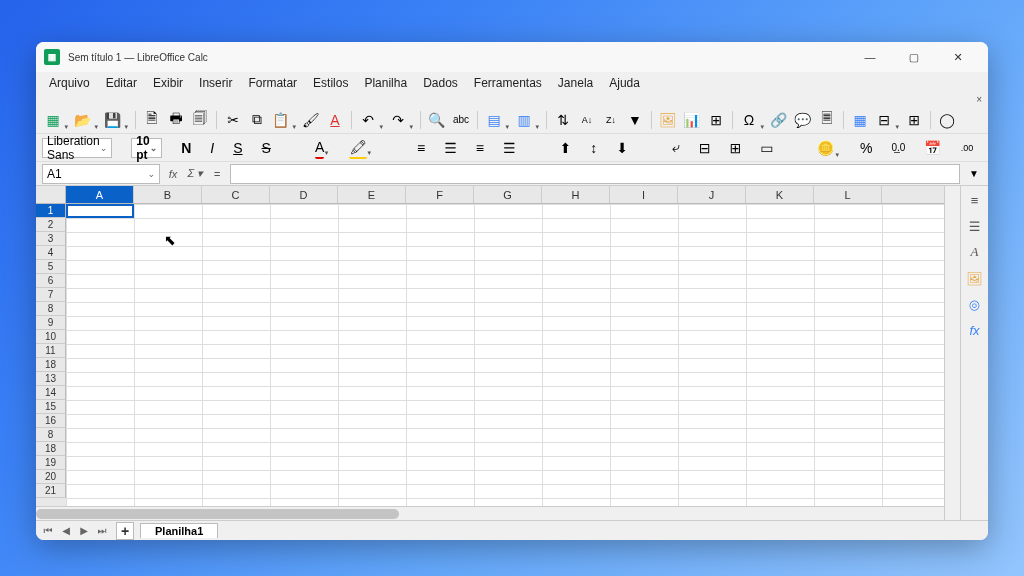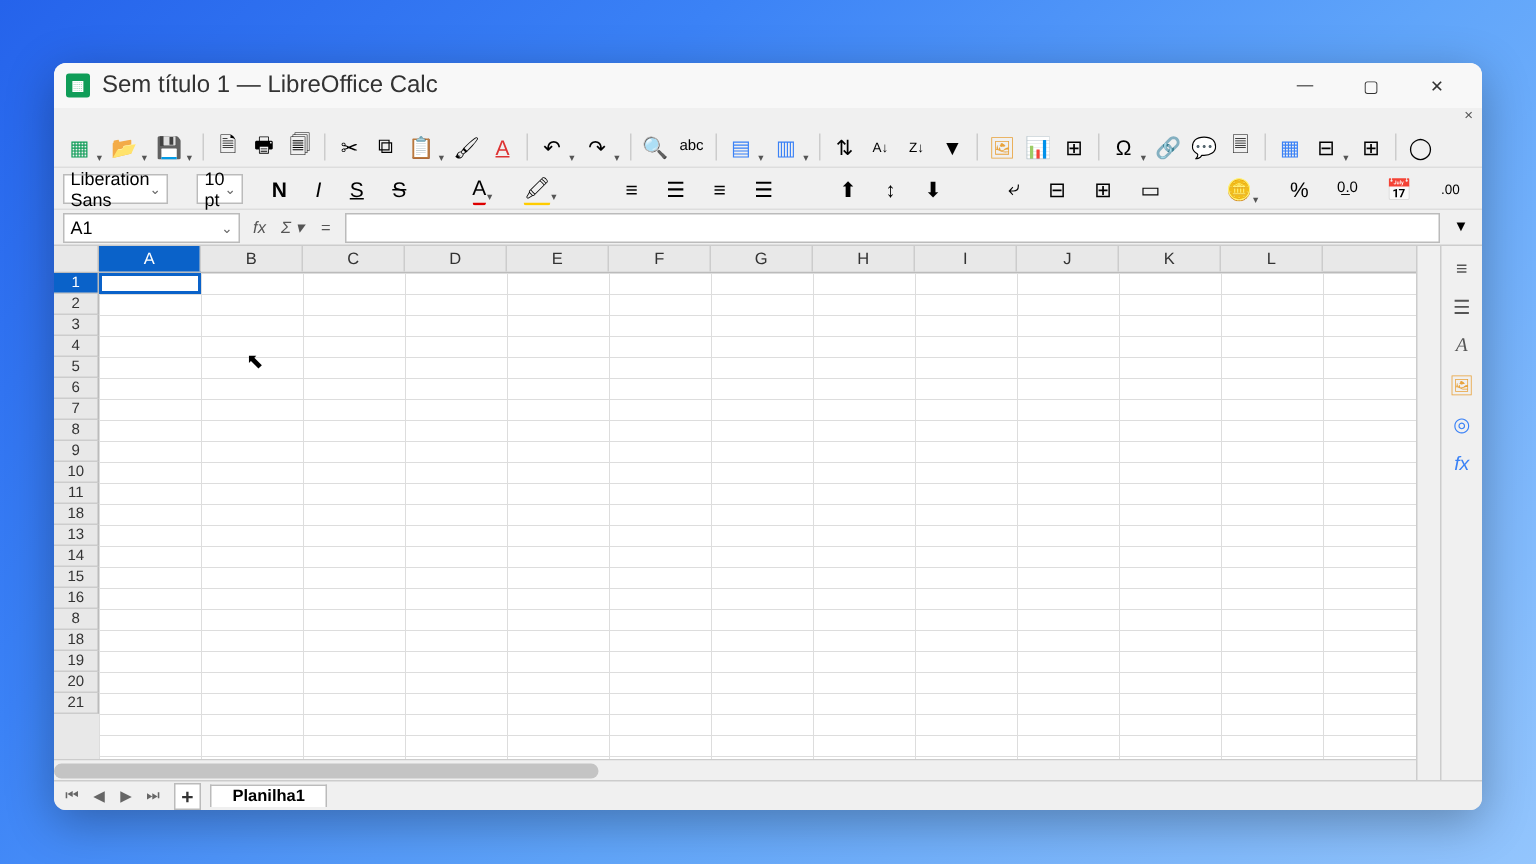--- a/index.html
+++ b/index.html
@@ -1,33 +1,33 @@
 <!DOCTYPE html>
 <html><head>
 <meta charset="utf-8">
 <style>
 * { margin: 0; padding: 0; box-sizing: border-box; font-family: "Segoe UI", Arial, sans-serif; }
 body { width: 1024px; height: 576px; background: linear-gradient(135deg, #2563eb 0%, #3b82f6 30%, #60a5fa 60%, #93c5fd 100%); overflow: hidden; position: relative; }
 .window { position: absolute; top: 42px; left: 36px; width: 952px; height: 498px; background: #f0f0f0; border-radius: 8px; box-shadow: 0 8px 32px rgba(0,0,0,0.3); display: flex; flex-direction: column; overflow: hidden; }
 .titlebar { height: 30px; display: flex; align-items: center; padding: 0 8px; background: #f8f8f8; }
 .titlebar .app-icon { width: 16px; height: 16px; background: #0f9d58; border-radius: 2px; margin-right: 8px; display: flex; align-items: center; justify-content: center; color: #fff; font-size: 9px; font-weight: bold; }
-.titlebar .title { font-size: 16px; color: #333; flex: 1; }
+.titlebar .title { font-size: 10px; color: #333; flex: 1; }
 .titlebar .wbtn { width: 44px; height: 28px; display: flex; align-items: center; justify-content: center; font-size: 11px; color: #333; cursor: pointer; }
 .close-doc-bar { height: 12px; display:flex; justify-content:flex-end; padding-right:6px; }
 .close-doc-bar span { font-size:10px; color:#555; cursor:pointer; }
 .menubar { height: 22px; display: flex; align-items: center; padding: 0 6px; gap: 2px; background: #f0f0f0; }
 .menubar span { font-size: 12px; padding: 2px 7px; color: #222; cursor: pointer; }
 .toolbar { height: 28px; display: flex; align-items: center; padding: 0 6px; gap: 2px; background: #f0f0f0; border-bottom: 1px solid #ddd; }
 .tbtn { width: 22px; height: 22px; display: flex; align-items: center; justify-content: center; font-size: 14px; cursor: pointer; border-radius: 2px; position:relative; }
 .tbtn.dd::after { content: "▾"; font-size: 7px; position: absolute; right: -4px; bottom: 0px; color: #555; }
 .tbtn.dd { margin-right: 6px; }
 .sep { width: 1px; height: 18px; background: #ccc; margin: 0 3px; }
 .fmt-row { height: 28px; display: flex; align-items: center; padding: 0 6px; gap: 19px; background: #f0f0f0; border-bottom: 1px solid #ddd; }
 .font-name { width: 148px; height: 20px; border: 1px solid #bbb; background: #fff; font-size: 12px; padding: 0 4px; display:flex; align-items:center; justify-content:space-between;}
-.font-size { width: 44px; height: 20px; border: 1px solid #bbb; background: #fff; font-size: 12px; padding: 0 4px; display:flex; align-items:center; justify-content:space-between;}
+.font-size { width: 44px; height: 20px; border: 1px solid #bbb; background: #fff; font-size: 12px; padding: 0 4px; display:flex; align-items:center; justify-content:space-between;font-weight:bold;}
 .dd-arrow { font-size:9px; color:#666; }
 .formula-row { height: 24px; display: flex; align-items: center; padding: 0 6px; gap: 4px; background: #f0f0f0; border-bottom: 1px solid #ccc; }
 .name-box { width: 118px; height: 20px; border: 1px solid #bbb; background: #fff; font-size: 12px; padding: 0 4px; display:flex; align-items:center; justify-content:space-between;text-align:center;}
 .fx-btns { display: flex; gap: 4px; }
 .fx-btn { width: 18px; height: 18px; font-size: 11px; color: #555; display:flex; align-items:center; justify-content:center; cursor:pointer; font-style:italic;}
 .formula-input { flex: 1; height: 20px; border: 1px solid #bbb; background: #fff; margin-right:2px;}
 .formula-dd { width:16px; height:20px; display:flex; align-items:center; justify-content:center; font-size:10px; cursor:pointer;}
 .main-area { flex: 1; display: flex; background: #fff; overflow: hidden; }
 .grid-wrap { flex: 1; display: flex; flex-direction: column; overflow: hidden; position:relative;}
 .col-headers { height: 18px; display: flex; background: #e8e8e8; border-bottom: 1px solid #bbb; }
@@ -68,20 +68,33 @@
 <div class="window">
 
   <div class="titlebar">
     <div class="app-icon">▦</div>
     <div class="title">Sem título 1 — LibreOffice Calc</div>
     <div class="wbtn">—</div>
     <div class="wbtn">▢</div>
     <div class="wbtn close">✕</div>
   </div>
 
+  <div class="menubar">
+    <span>Arquivo</span>
+    <span>Editar</span>
+    <span>Exibir</span>
+    <span>Inserir</span>
+    <span>Formatar</span>
+    <span>Estilos</span>
+    <span>Planilha</span>
+    <span>Dados</span>
+    <span>Ferramentas</span>
+    <span>Janela</span>
+    <span>Ajuda</span>
+  </div>
   <div class="close-doc-bar">
       <span>×</span>
     </div>
 
   <div class="toolbar">
     <div class="tbtn dd" style="color:#0f9d58">▦</div>
     <div class="tbtn dd" style="color:#e8a33d">📂</div>
     <div class="tbtn dd" style="color:#7b5bd6">💾</div>
     <div class="sep"></div>
     <div class="tbtn">🗎</div>

